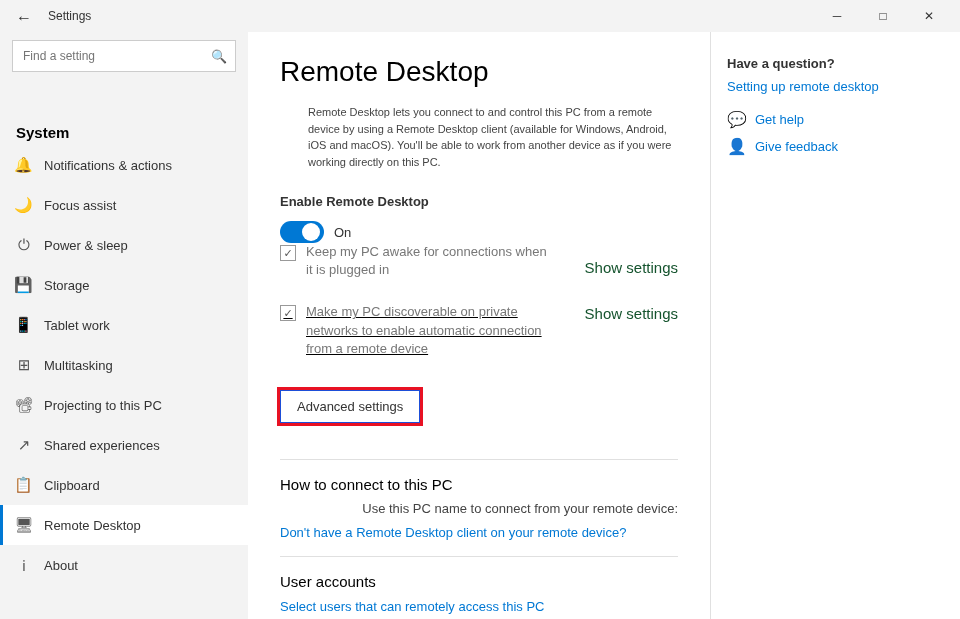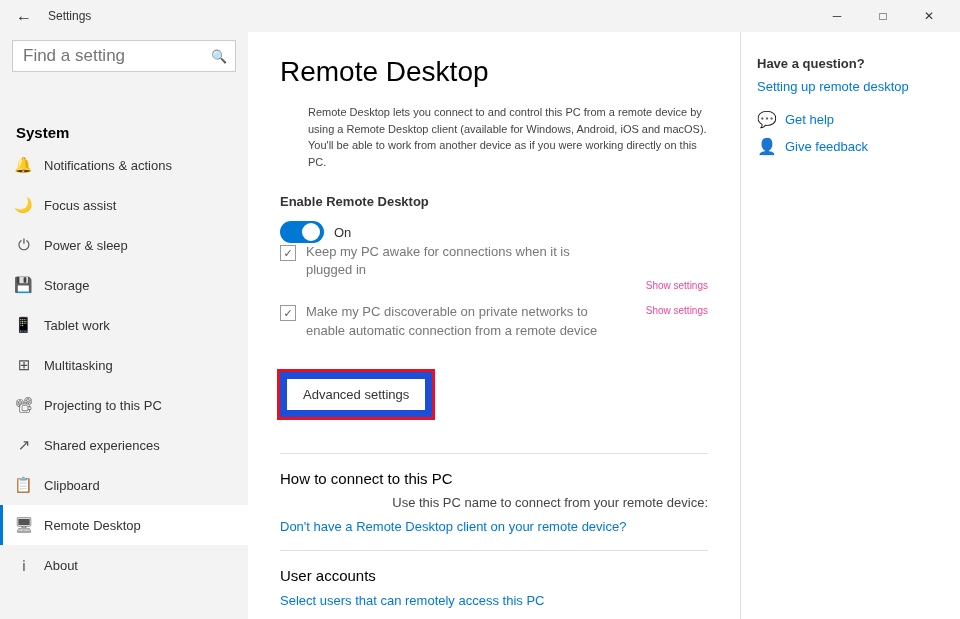--- a/index.html
+++ b/index.html
@@ -69,21 +69,21 @@
     .sidebar-search {
       margin: 8px 12px;
       position: relative;
     }
     .sidebar-search input {
       width: 100%;
       height: 32px;
       padding: 0 32px 0 10px;
       border: 1px solid #ccc;
       background: white;
-      font-size: 17px;
+      font-size: 12px;
       color: #333;
       outline: none;
     }
     .sidebar-search .search-icon {
       position: absolute;
       right: 8px;
       top: 50%;
       transform: translateY(-50%);
       color: #666;
       font-size: 13px;
@@ -205,38 +205,38 @@
       font-size: 11px;
       color: #555;
     }
     .checkbox-text {
       font-size: 13px;
       color: #777;
       flex: 1;
       line-height: 1.4;
     }
     .show-settings-link {
-      color: #ec4899;
-      font-size: 10px;
+      color: #14532d;
+      font-size: 15px;
       cursor: pointer;
       margin-left: 32px;
       white-space: nowrap;
       text-decoration: none;
     }
     .checkbox-row-wrapper {
       display: flex;
-      align-items: flex-end;
+      align-items: center;
       margin-bottom: 12px;
     }
 
     
     .advanced-settings-btn {
       display: inline-block;
       padding: 8px 16px;
-      border: 7px solid #1d4ed8;
+      border: 1px solid #1d4ed8;
       background: white;
       cursor: pointer;
       font-size: 13px;
       color: #333;
       margin: 8px 0 20px 0;
       outline: 3px solid #e81123;
       outline-offset: 0px;
     }
 
     
@@ -254,21 +254,21 @@
     }
     .link-blue {
       color: #0078d4;
       font-size: 13px;
       cursor: pointer;
       text-decoration: none;
     }
 
     
     .right-panel {
-      width: 220px;
+      width: 250px;
       flex-shrink: 0;
       padding: 24px 16px;
       background: white;
       border-left: 1px solid #e0e0e0;
     }
     .right-panel-title {
       font-size: 13px;
       font-weight: 600;
       color: #333;
       margin-bottom: 8px;
@@ -400,21 +400,21 @@
     <div class="checkbox-row-wrapper">
       <div class="checkbox-row" style="flex:1;">
         <div class="cb checked"></div>
         <span class="checkbox-text">Keep my PC awake for connections when it is plugged in</span>
       </div>
       <a class="show-settings-link" href="#">Show settings</a>
     </div>
 
     
     <div class="checkbox-row-wrapper">
-      <div class="checkbox-row" style="flex:1;">
+      <div class="checkbox-row" style="flex:1;text-decoration:underline;">
         <div class="cb checked"></div>
         <span class="checkbox-text">Make my PC discoverable on private networks to enable automatic connection from a remote device</span>
       </div>
       <a class="show-settings-link" href="#" style="align-self: flex-start; margin-top: 2px;">Show settings</a>
     </div>
 
     
     <button class="advanced-settings-btn">Advanced settings</button>
 
     <div class="divider"></div>

